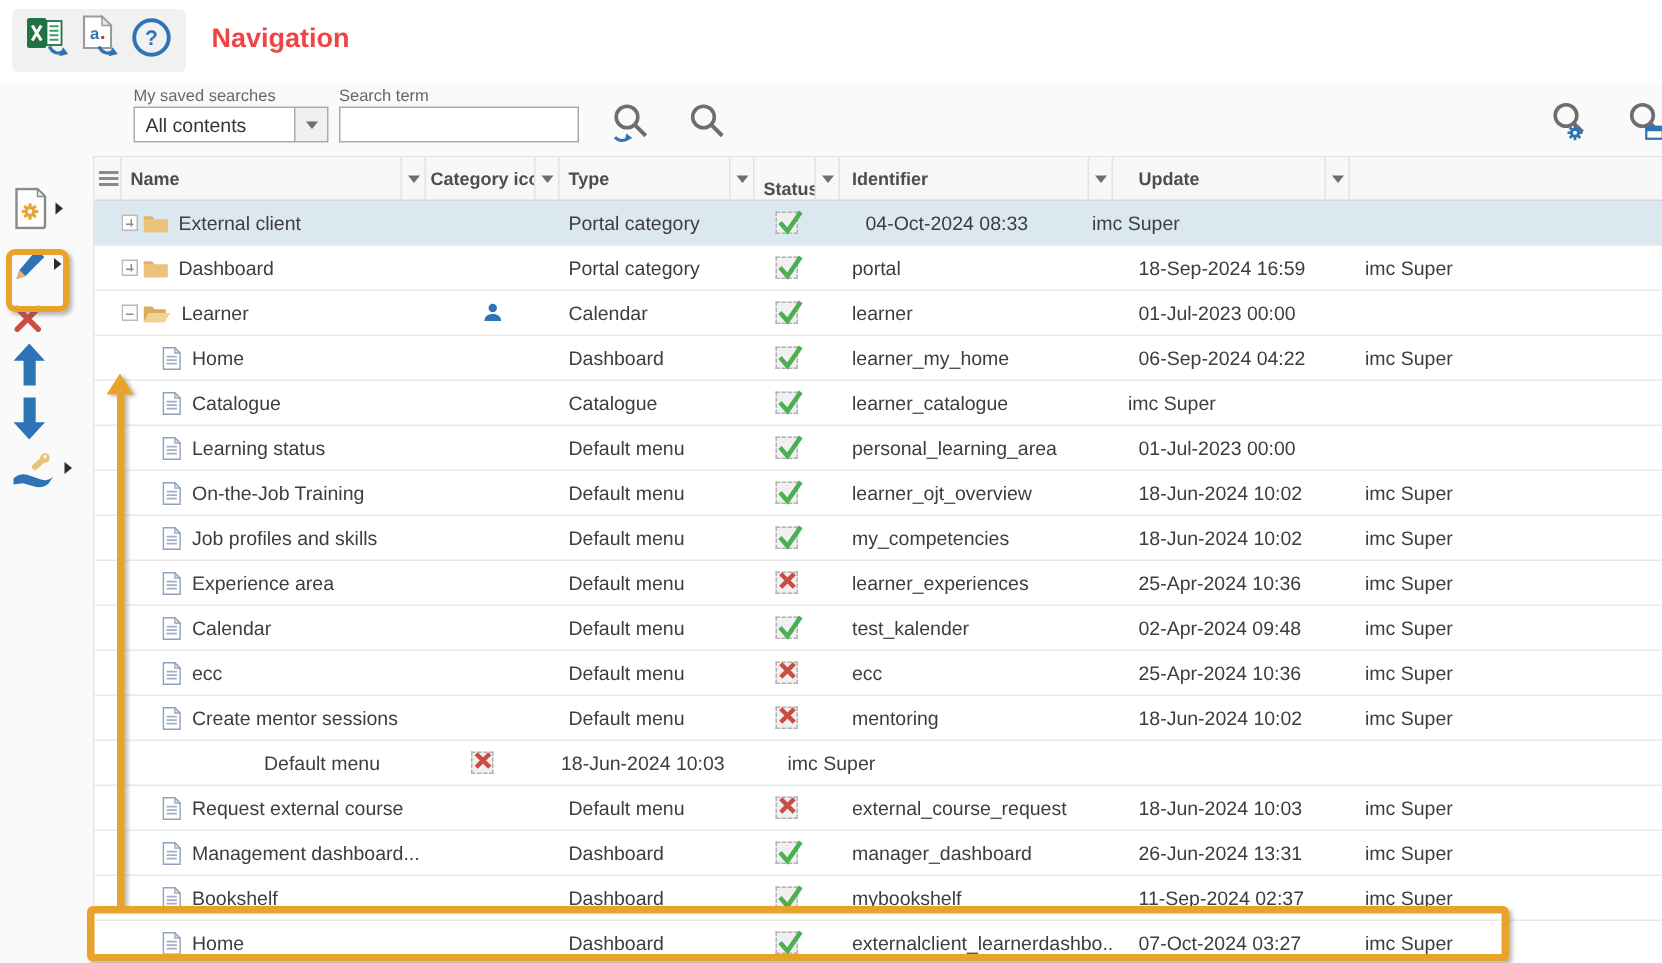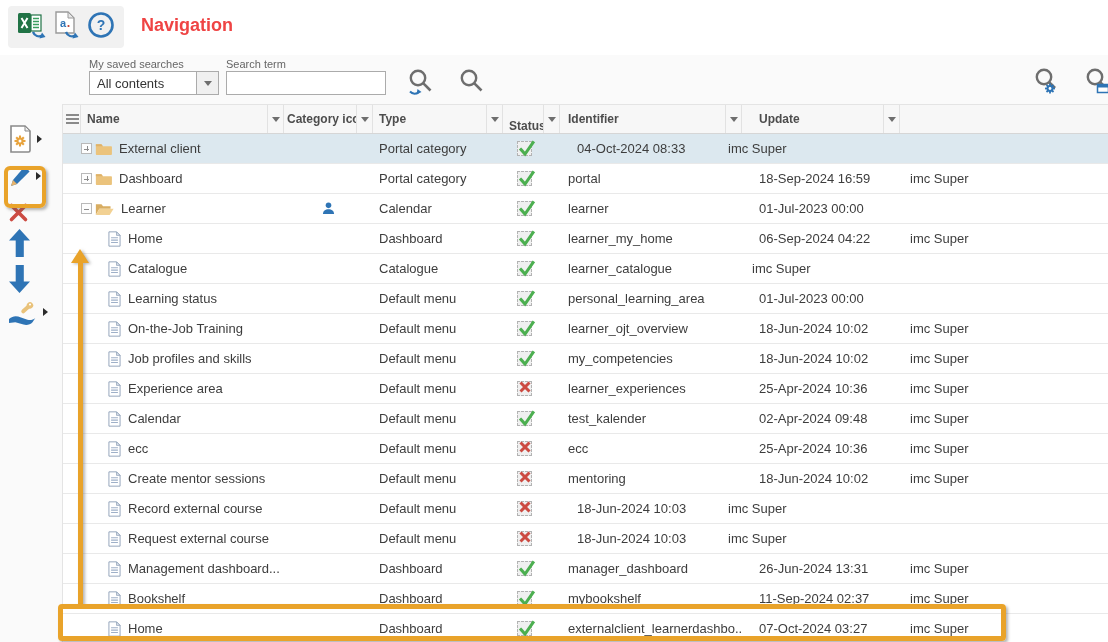--- a/index.html
+++ b/index.html
@@ -554,31 +554,20 @@
             <span class="statusbox"><span><svg width="14" height="14" viewBox="0 0 14 14">
                   <path d="M2.5 2.5l9 9M11.5 2.5l-9 9" stroke="#cc4b42" stroke-width="3"></path>
                 </svg></span></span>
           </div>
           <div class="tcell c-ident">mentoring</div>
           <div class="tcell c-upd">18-Jun-2024 10:02</div>
           <div class="tcell c-last">imc Super</div>
         </div>
         <div class="trow">
           <div class="tcell c-drag"></div>
-          <div class="tcell c-name">
-            <span style="width:27px;flex:none"></span>
-            <span class="tree-icon" style="margin-left:0px">
-              <svg width="13" height="16" viewBox="0 0 14 17">
-                <path d="M1 .8h8.2L13 4.6V16.2H1z" fill="#fff" stroke="#8fa0b8" stroke-width="1"></path>
-                <path d="M9.2.8L13 4.6H9.2z" fill="#dce4ee" stroke="#8fa0b8" stroke-width=".8"></path>
-                <path d="M3.3 7.2h7.4M3.3 9.7h7.4M3.3 12.2h7.4" stroke="#9fb0c8" stroke-width="1.2"></path>
-              </svg>
-            </span>
-            <span class="nm">Record external course</span>
-          </div>
           <div class="tcell c-cat"></div>
           <div class="tcell c-type">Default menu</div>
           <div class="tcell c-status">
             <span class="statusbox"><span><svg width="14" height="14" viewBox="0 0 14 14">
                   <path d="M2.5 2.5l9 9M11.5 2.5l-9 9" stroke="#cc4b42" stroke-width="3"></path>
                 </svg></span></span>
           </div>
           <div class="tcell c-upd">18-Jun-2024 10:03</div>
           <div class="tcell c-last">imc Super</div>
         </div>
@@ -595,20 +584,21 @@
             </span>
             <span class="nm">Request external course</span>
           </div>
           <div class="tcell c-cat"></div>
           <div class="tcell c-type">Default menu</div>
           <div class="tcell c-status">
             <span class="statusbox"><span><svg width="14" height="14" viewBox="0 0 14 14">
                   <path d="M2.5 2.5l9 9M11.5 2.5l-9 9" stroke="#cc4b42" stroke-width="3"></path>
                 </svg></span></span>
           </div>
+          <div class="tcell c-ident">external_course_request</div>
           <div class="tcell c-upd">18-Jun-2024 10:03</div>
           <div class="tcell c-last">imc Super</div>
         </div>
         <div class="trow">
           <div class="tcell c-drag"></div>
           <div class="tcell c-name">
             <span style="width:27px;flex:none"></span>
             <span class="tree-icon" style="margin-left:0px">
               <svg width="13" height="16" viewBox="0 0 14 17">
                 <path d="M1 .8h8.2L13 4.6V16.2H1z" fill="#fff" stroke="#8fa0b8" stroke-width="1"></path>

